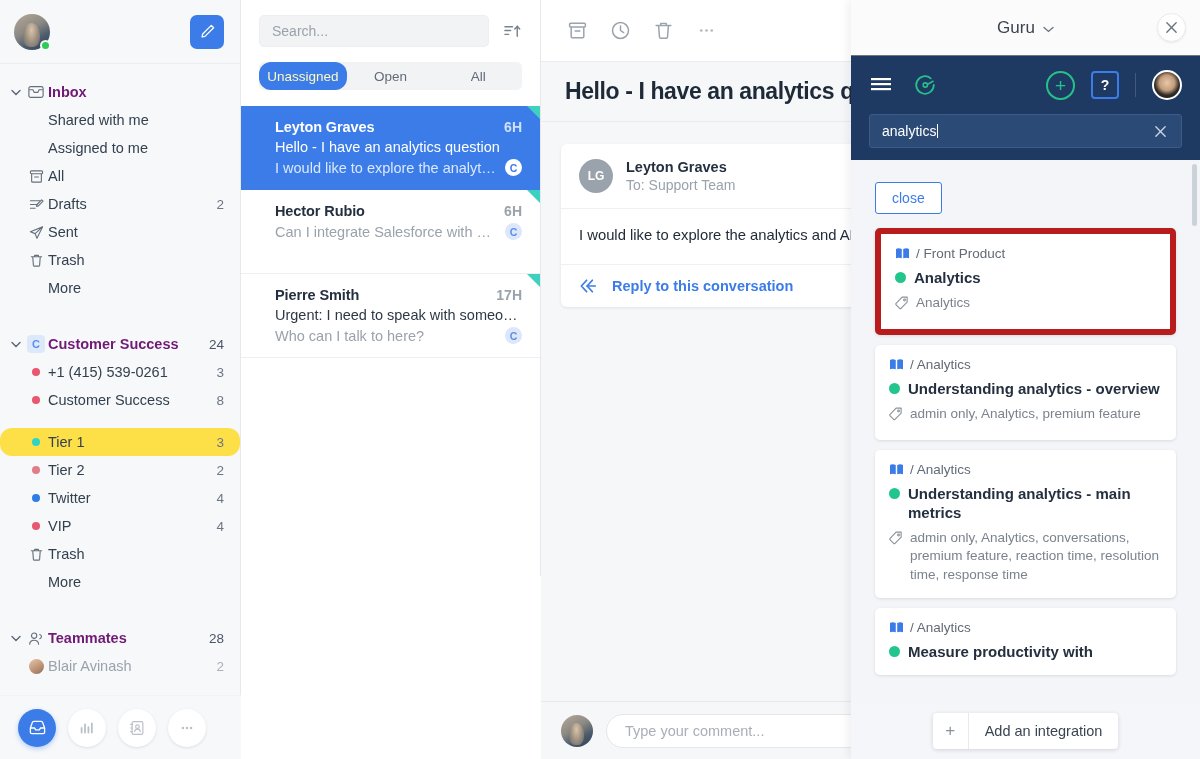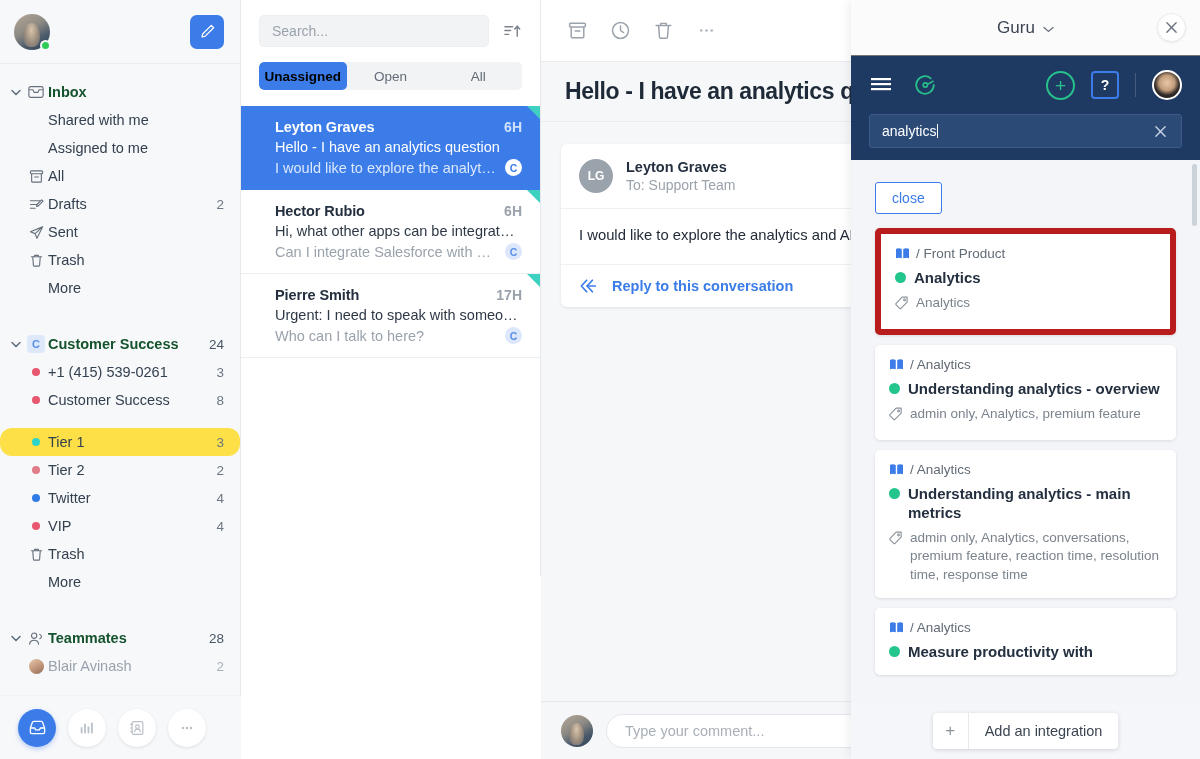--- a/index.html
+++ b/index.html
@@ -54,21 +54,21 @@
   .nav-row {
     display: flex; align-items: center;
     height: 28px; padding: 0 16px 0 8px;
     font-size: 14.5px; color: #33404f; cursor: pointer;
     position: relative;
   }
   .nav-row .caret { width: 16px; flex: 0 0 16px; display:flex; align-items:center; justify-content:center; color:#5a6877; }
   .nav-row .ico { width: 24px; flex: 0 0 24px; display:flex; align-items:center; justify-content:center; color:#66707c; }
   .nav-row .lbl { flex: 1; white-space: nowrap; overflow: hidden; text-overflow: ellipsis; }
   .nav-row .cnt { font-size: 13.5px; color: #6c7682; margin-left: 8px; }
-  .nav-row.parent .lbl { font-weight: 600; color: #14532d; }
+  .nav-row.parent .lbl { font-weight: 600; color: #701a75; }
   .nav-row.parent .cnt { color: #4a5666; }
   .nav-row.sel { background: #fde047; border-radius: 12px; margin-top: 14px; }
   .nav-row.indent { padding-left: 48px; }
   .nav-row.indent-ico { padding-left: 24px; }
   .nav-row.muted .lbl { color: #9aa3ad; }
   .nav-row.muted .cnt { color: #a8b0b9; }
   .dot { width: 8px; height: 8px; border-radius: 50%; display:inline-block; }
 
   .grp-gap { height: 22px; }
 
@@ -116,21 +116,21 @@
   }
   .tabs {
     flex: 1; height: 28px; border-radius: 5px; background: #f2f3f5;
     display: flex; align-items: center; overflow: hidden;
   }
   .tab {
     flex: 1; height: 28px; display: flex; align-items: center; justify-content: center;
     font-size: 13.5px; color: #626b76; cursor: pointer; border: none; background: none;
     font-family: "Liberation Sans", sans-serif;
   }
-  .tab.active { background: #3b7ce8; color: #000000; font-weight: 700; border-radius: 5px; }
+  .tab.active { background: #3b7ce8; color: #fef9c3; font-weight: 400; border-radius: 12px; }
 
   .conv-list { flex: 1; overflow: hidden; }
   .conv {
     position: relative; height: 84px;
     padding: 13px 18px 0 34px;
     border-bottom: 1px solid #edeff2;
     cursor: pointer;
     overflow: hidden;
   }
   .conv.sel { background: #3b7ce8; border-bottom-color: #3b7ce8; }
@@ -600,21 +600,20 @@
           <span class="badge">C</span>
         </div>
       </div>
 
       <div class="conv">
         <div class="corner"></div>
         <div class="row1">
           <span class="name">Hector Rubio</span>
           <span class="time">6H</span>
         </div>
-        <div class="subj">Hi, what other apps can be integrated?</div>
         <div class="row3">
           <span class="prev">Can I integrate Salesforce with Fr...</span>
           <span class="badge">C</span>
         </div>
       </div>
 
       <div class="conv">
         <div class="corner"></div>
         <div class="row1">
           <span class="name">Pierre Smith</span>

